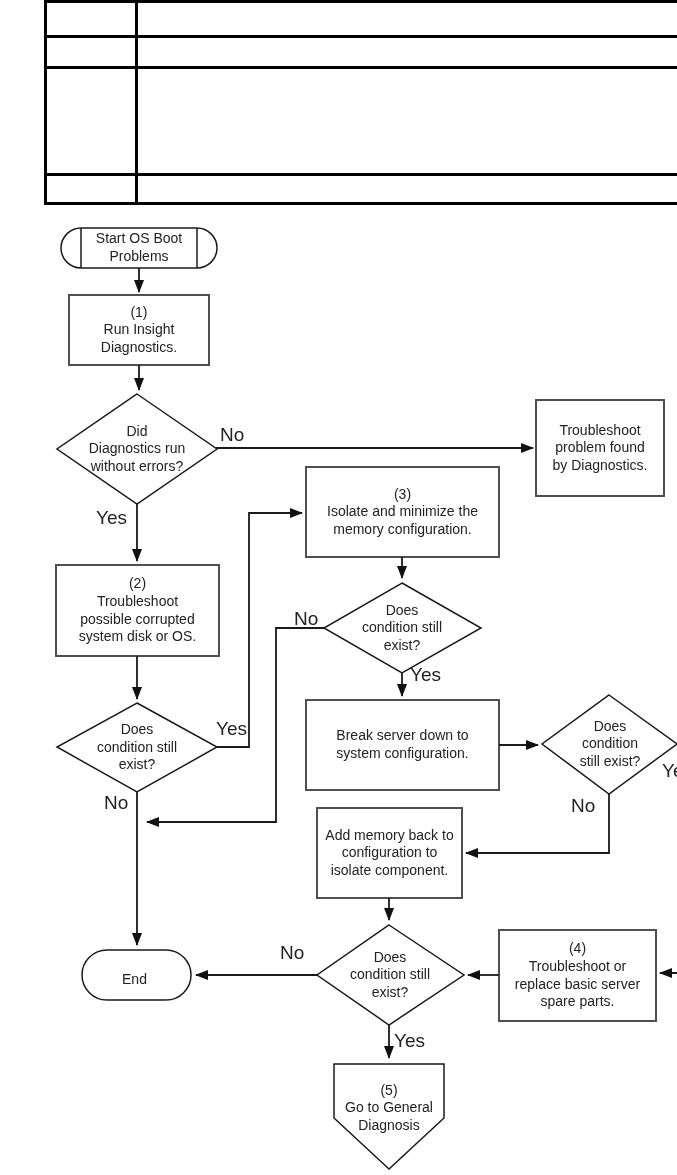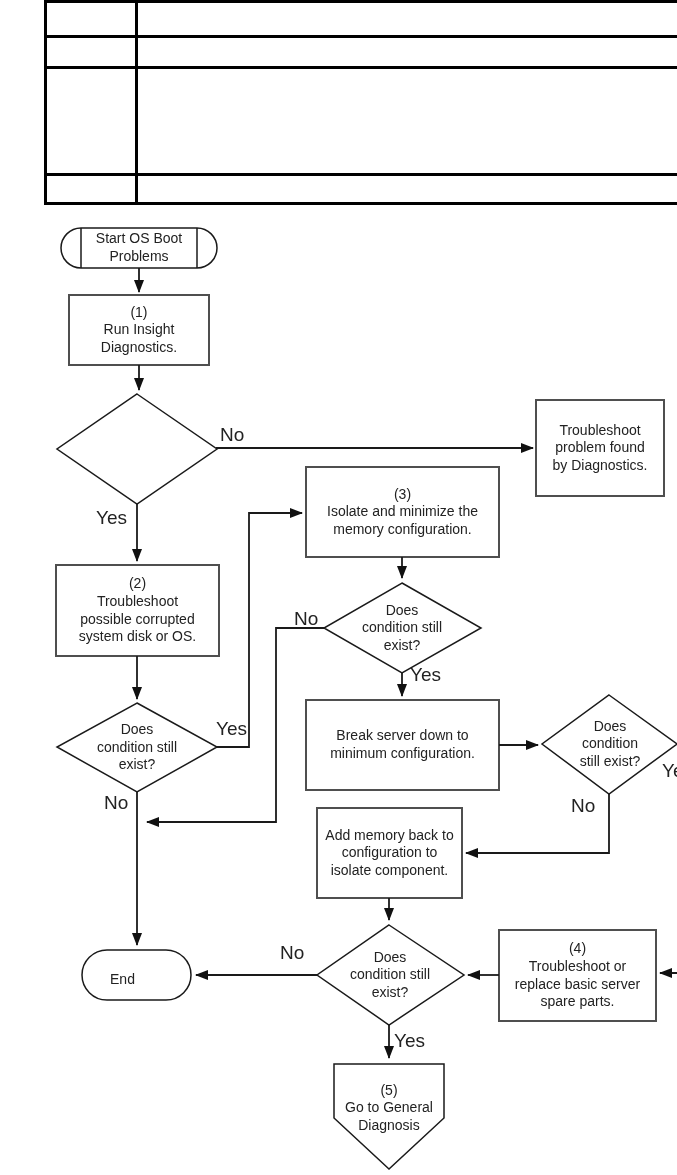--- a/index.html
+++ b/index.html
@@ -80,52 +80,55 @@
     <path class="edge" marker-end="url(#ah)" d="M455,975 H424"></path>
     <path class="edge" marker-end="url(#ah)" d="M273,975 H152"></path>
     <path class="edge" marker-end="url(#ah)" d="M345,1025 V1058"></path>
   </svg>
 
   <div class="node-text" style="left:25px;top:228px;width:140px;height:40px;">Start OS Boot
 Problems</div>
   <div class="node-text" style="left:25px;top:295px;width:140px;height:70px;">(1)
 Run Insight
 Diagnostics.</div>
+  <div class="node-text" style="left:13px;top:404px;width:160px;height:90px;">Did
+Diagnostics run
+without errors?</div>
   <div class="node-text" style="left:492px;top:400px;width:128px;height:96px;">Troubleshoot
 problem found
 by Diagnostics.</div>
   <div class="node-text" style="left:12px;top:565px;width:163px;height:91px;">(2)
 Troubleshoot
 possible corrupted
 system disk or OS.</div>
   <div class="node-text" style="left:13px;top:705px;width:160px;height:85px;">Does
 condition still
 exist?</div>
   <div class="node-text" style="left:262px;top:467px;width:193px;height:90px;">(3)
 Isolate and minimize the
 memory configuration.</div>
   <div class="node-text" style="left:288px;top:588px;width:140px;height:80px;">Does
 condition still
 exist?</div>
   <div class="node-text" style="left:262px;top:700px;width:193px;height:90px;">Break server down to
-minimum configuration.</div>
+system configuration.</div>
   <div class="node-text" style="left:505px;top:700px;width:122px;height:88px;">Does
 condition
 still exist?</div>
   <div class="node-text" style="left:273px;top:808px;width:145px;height:90px;">Add memory back to
 configuration to
 isolate component.</div>
   <div class="node-text" style="left:280px;top:930px;width:132px;height:90px;">Does
 condition still
 exist?</div>
   <div class="node-text" style="left:455px;top:930px;width:157px;height:91px;">(4)
 Troubleshoot or
 replace basic server
 spare parts.</div>
-  <div class="node-text" style="left:24px;top:950px;width:109px;height:60px;">End</div>
+  <div class="node-text" style="left:36px;top:950px;width:109px;height:60px;">End</div>
   <div class="node-text" style="left:290px;top:1066px;width:110px;height:84px;">(5)
 Go to General
 Diagnosis</div>
 
   <div class="lbl" style="left:176px;top:424px;">No</div>
   <div class="lbl" style="left:52px;top:507px;">Yes</div>
   <div class="lbl" style="left:172px;top:718px;">Yes</div>
   <div class="lbl" style="left:60px;top:792px;">No</div>
   <div class="lbl" style="left:250px;top:608px;">No</div>
   <div class="lbl" style="left:366px;top:664px;">Yes</div>

